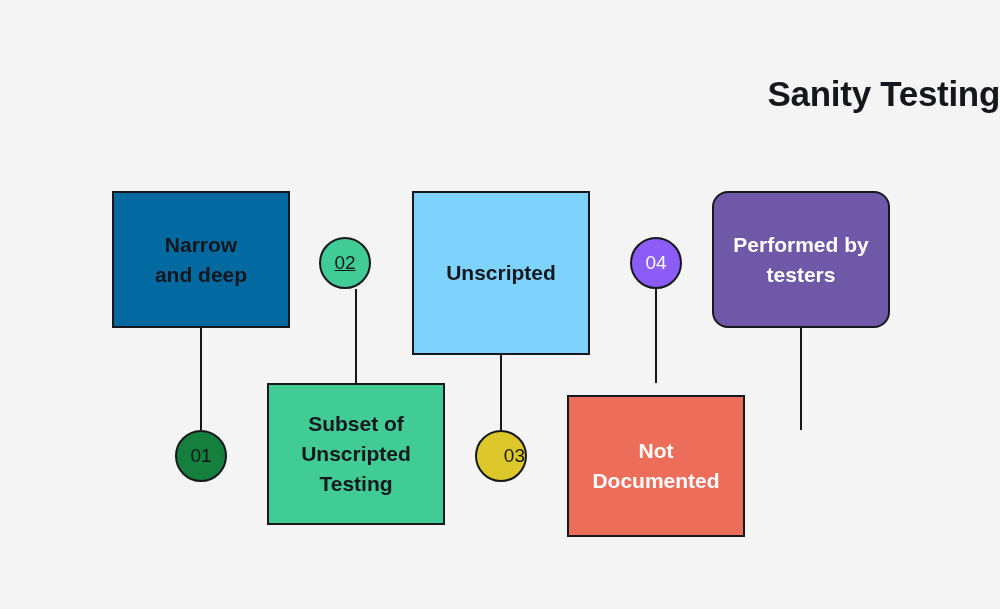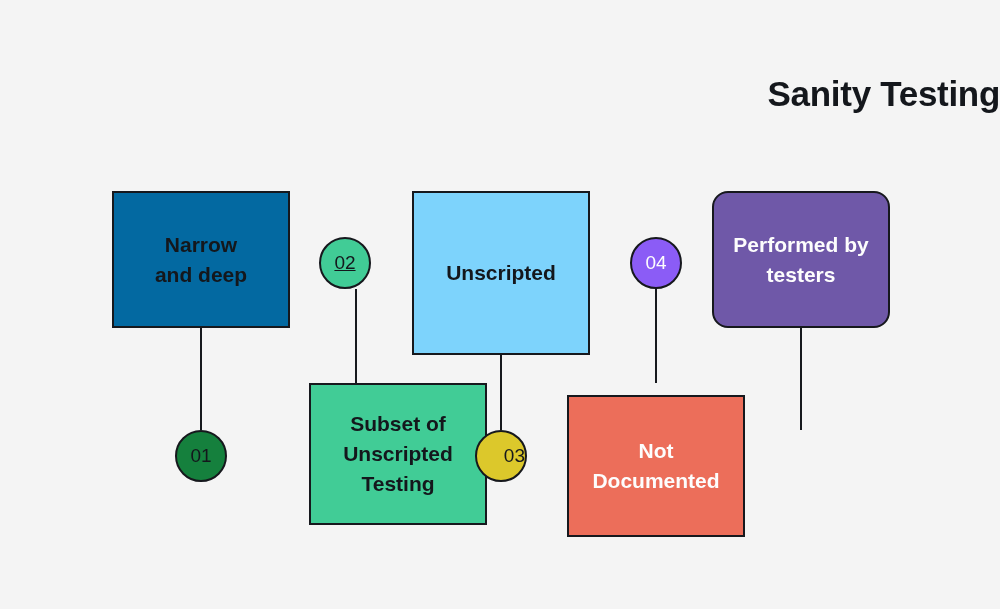--- a/index.html
+++ b/index.html
@@ -81,21 +81,21 @@
     </span>
   </div>
   <div class="node-circle dark-text" style="left:175px; top:430px; width:52px; height:52px; background:#15803d;">
     <span>01</span>
   </div>
 
   <div class="connector" style="left:355px; top:289px; height:94px;"></div>
   <div class="node-circle dark-text" style="left:319px; top:237px; width:52px; height:52px; background:#41cc96;text-decoration:underline;">
     <span>02</span>
   </div>
-  <div class="node-box dark-text" style="left:267px; top:383px; width:178px; height:142px; background:#41cc96;margin-left:42px;">
+  <div class="node-box dark-text" style="left:267px; top:383px; width:178px; height:142px; background:#41cc96;">
     <span>
       <span>Subset of</span><br>
       <span>Unscripted</span><br>
       <span>Testing</span>
     </span>
   </div>
 
   <div class="connector" style="left:500px; top:328px; height:102px;"></div>
   <div class="node-box dark-text" style="left:412px; top:191px; width:178px; height:164px; background:#7dd3fc;">
     <span>

